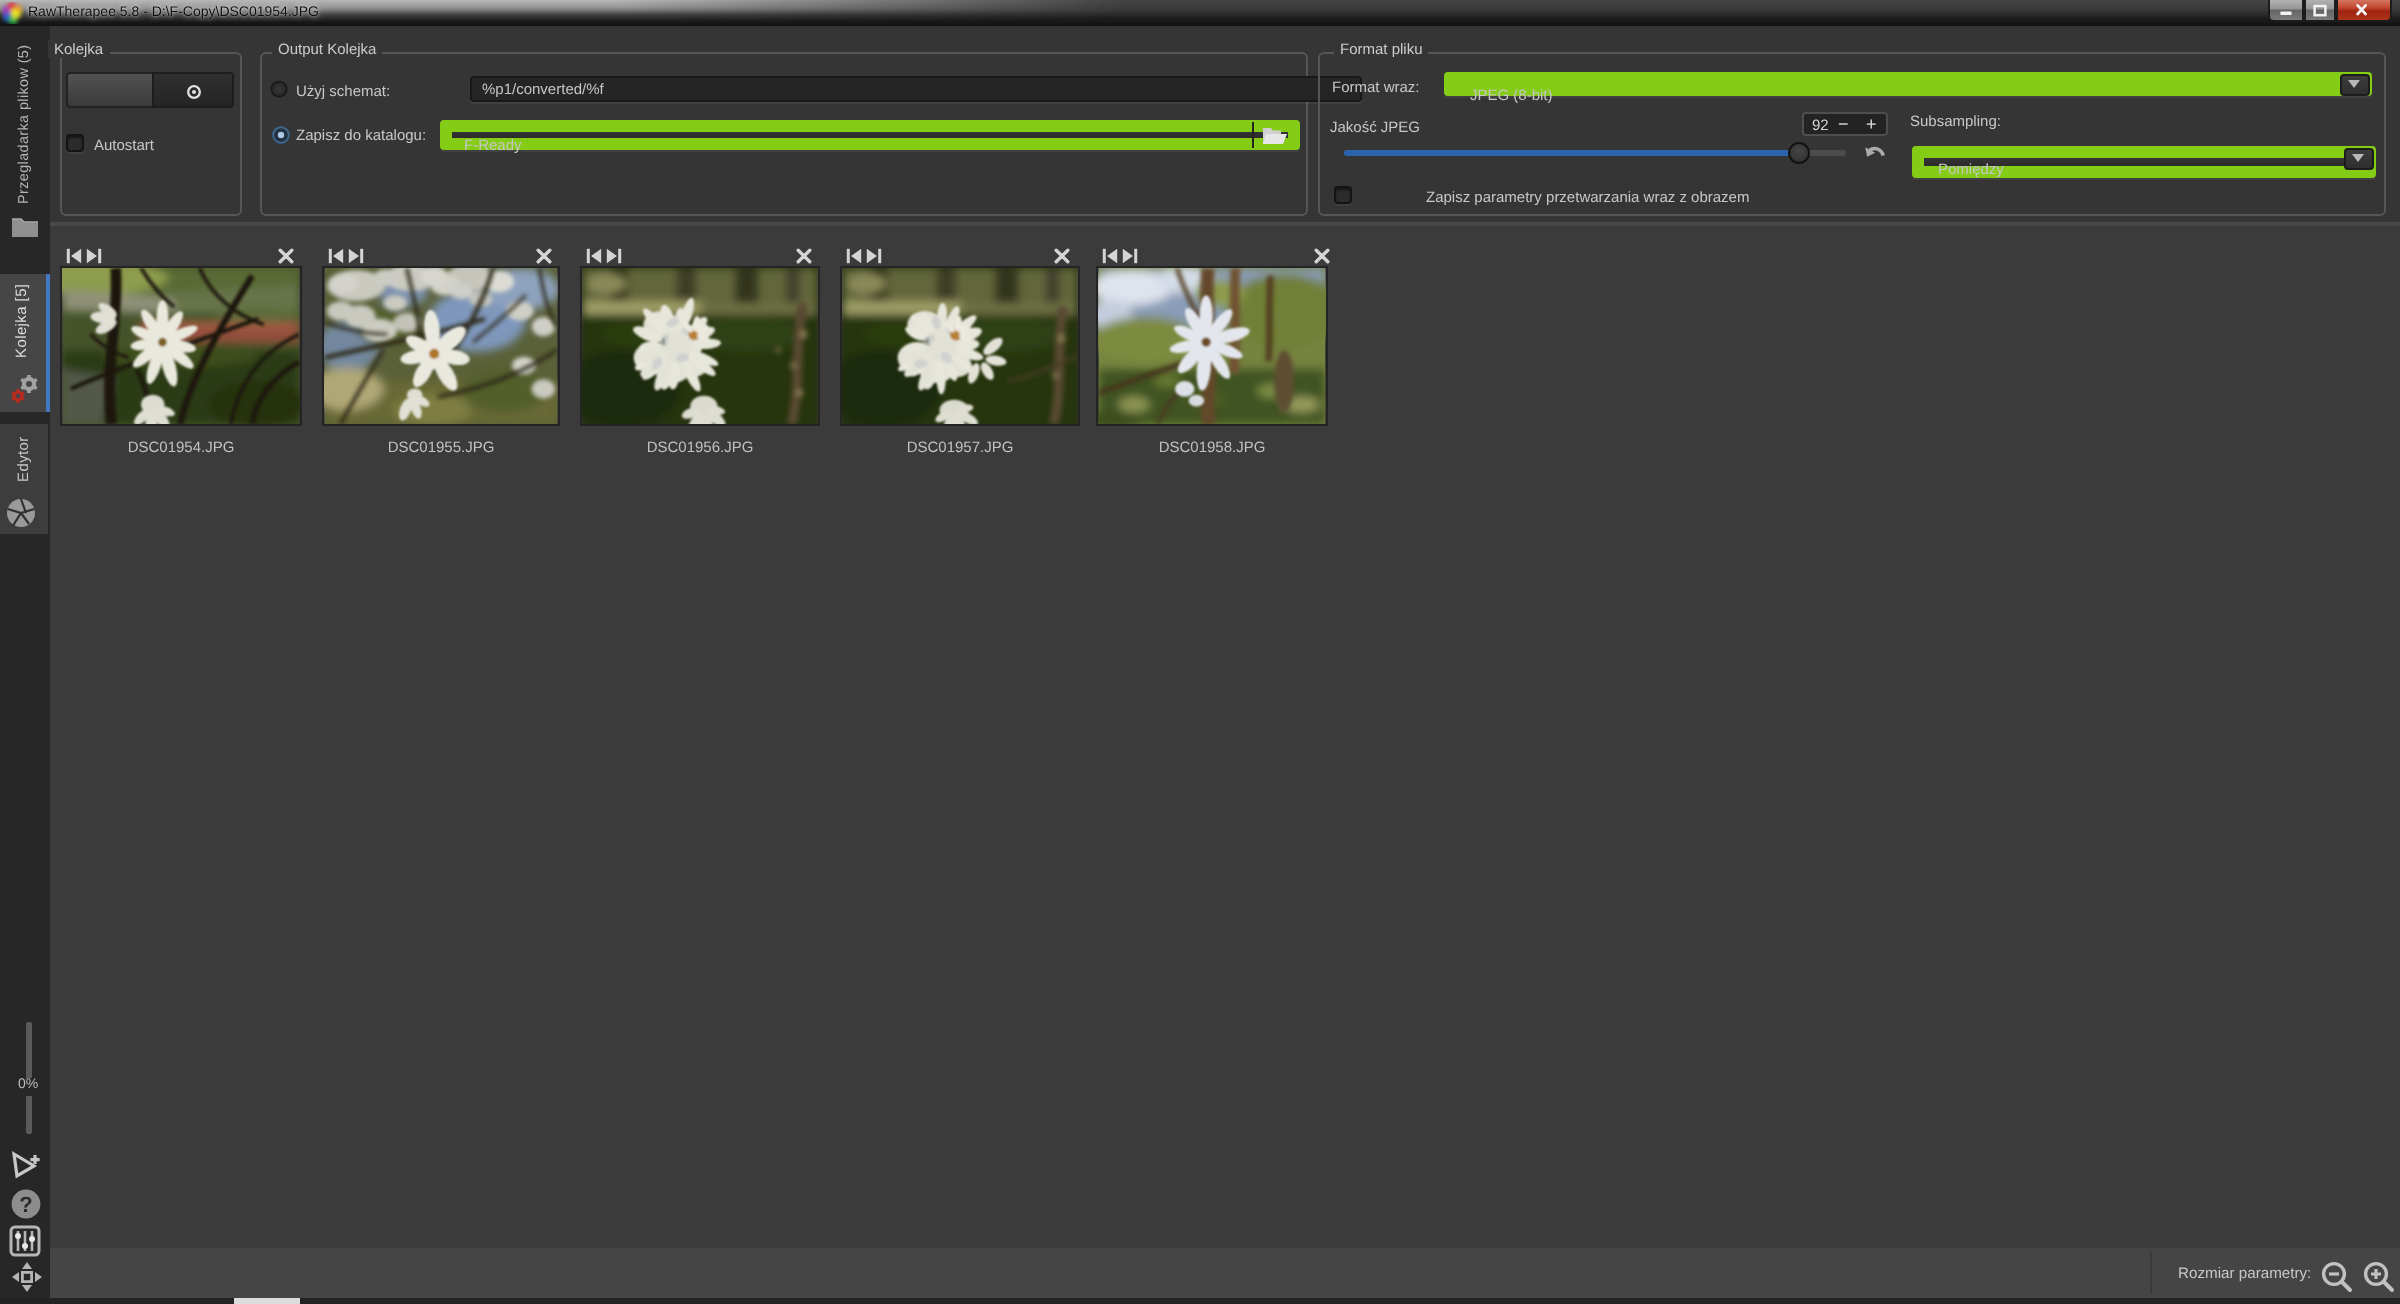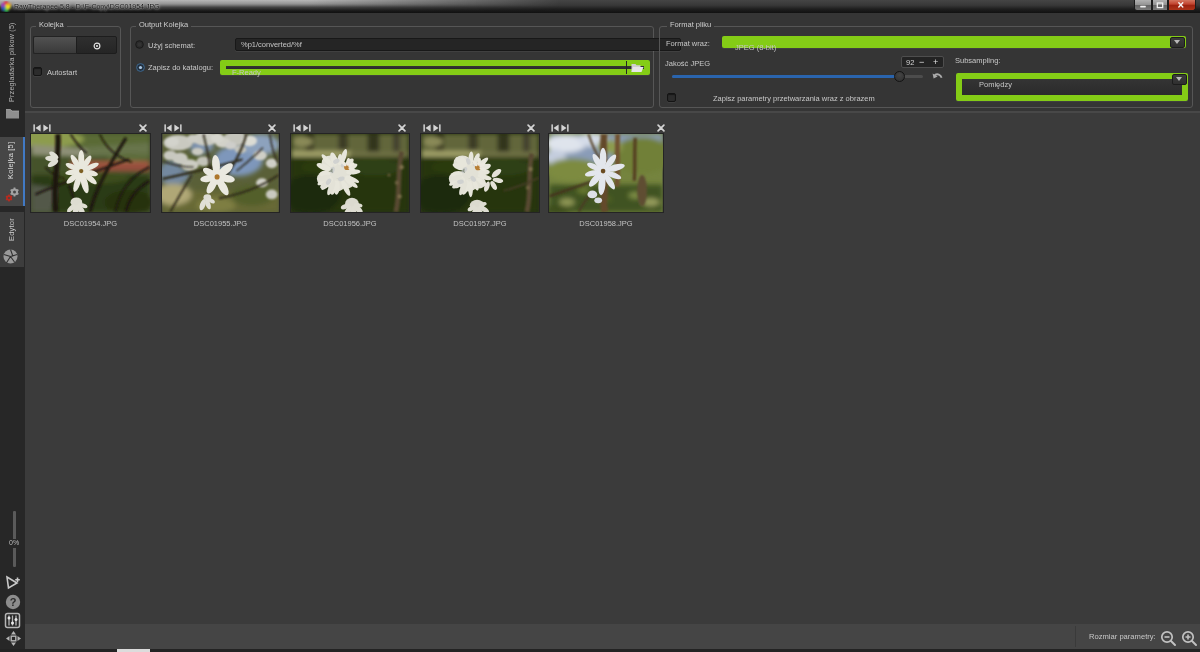--- a/index.html
+++ b/index.html
@@ -155,21 +155,21 @@
     <path d="M1 8.5 L4.5 6 L4.5 11 Z"></path>
     <path d="M16 8.5 L12.5 6 L12.5 11 Z"></path>
   </g>
   <rect x="6.2" y="6.2" width="4.6" height="4.6" fill="none" stroke="#b5b5b5" stroke-width="1.4"></rect>
 </svg>
 
 <div class="abs" id="toppanel"></div>
 <div class="abs" id="topedge"></div>
 
 <div class="frame" style="left:30px;top:26px;width:91px;height:82px;"></div>
-<div class="flabel" style="left:36px;top:20px;">Kolejka</div>
+<div class="flabel" style="left:24px;top:20px;">Kolejka</div>
 <div class="abs" style="left:33px;top:36px;width:43px;height:18px;border:1px solid #232323;border-right:none;border-radius:2px 0 0 2px;background:linear-gradient(180deg,#525252,#3a3a3a);"></div>
 <div class="abs" style="left:76px;top:36px;width:41px;height:18px;border:1px solid #1d1d1d;border-radius:0 2px 2px 0;background:linear-gradient(180deg,#2f2f2f,#252525);"></div>
 <svg class="abs" style="left:92.5px;top:41.5px" width="8" height="8" viewBox="0 0 8 8">
   <circle cx="4" cy="4" r="2.9" fill="none" stroke="#e2e2e2" stroke-width="1.15"></circle>
   <circle cx="4" cy="4" r="1.05" fill="#e2e2e2"></circle>
 </svg>
 <div class="chk" style="left:33px;top:67px;"></div>
 <div class="lbl" style="left:47px;top:68px;">Autostart</div>
 
 <div class="frame" style="left:130px;top:26px;width:524px;height:82px;"></div>
@@ -204,21 +204,21 @@
 <div class="lbl" style="left:919px;top:57px;color:#e0e0e0;font-size:9px;">−</div>
 <div class="lbl" style="left:933px;top:57px;color:#e0e0e0;font-size:9px;">+</div>
 <div class="abs" style="left:672px;top:74.5px;width:251px;height:3px;background:#4c4c4c;border-radius:1.5px;"></div>
 <div class="abs" style="left:672px;top:74.5px;width:227px;height:3px;background:#2a64ad;border-radius:1.5px;"></div>
 <div class="abs" style="left:893.5px;top:70.5px;width:11px;height:11px;border-radius:50%;background:radial-gradient(circle at 50% 35%,#454545,#2e2e2e);border:1.5px solid #131313;"></div>
 <svg class="abs" style="left:931px;top:71px" width="12" height="10" viewBox="0 0 12 10">
   <path d="M10.6 6.8 C9.8 3.6, 6.4 2.2, 3.6 4.2" fill="none" stroke="#ababab" stroke-width="1.8"></path>
   <path d="M1.6 2.6 L2.6 7.4 L6.6 5.4 Z" fill="#ababab"></path>
 </svg>
 <div class="lbl" style="left:955px;top:56px;">Subsampling:</div>
-<div class="combo" style="left:956px;top:73px;width:232px;height:28px;line-height:11px;padding-left:17px;">Pomiędzy</div>
+<div class="combo" style="left:956px;top:73px;width:232px;height:16px;line-height:11px;padding-left:7px;">Pomiędzy</div>
 <div class="abs" style="left:1172px;top:73.5px;width:15px;height:11px;background:linear-gradient(180deg,#3c3c3c,#2f2f2f);border:1px solid #1c1c1c;border-radius:2px;"></div>
 <div class="arrow" style="left:1176px;top:77px;"></div>
 <div class="chk" style="left:667px;top:92.5px;"></div>
 <div class="lbl" style="left:681px;top:93.5px;margin-left:32px;">Zapisz parametry przetwarzania wraz z obrazem</div>
 
 <div id="thumbs">
 <svg class="thumbimg" style="left:30px" width="121" height="80" viewBox="0 0 121 80">
 <defs>
 <filter id="t1b" x="-20%" y="-20%" width="140%" height="140%">
           <feGaussianBlur stdDeviation="2.2"></feGaussianBlur>

